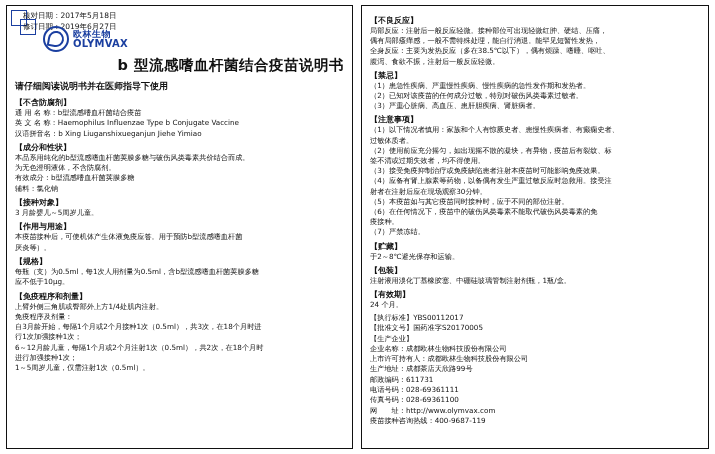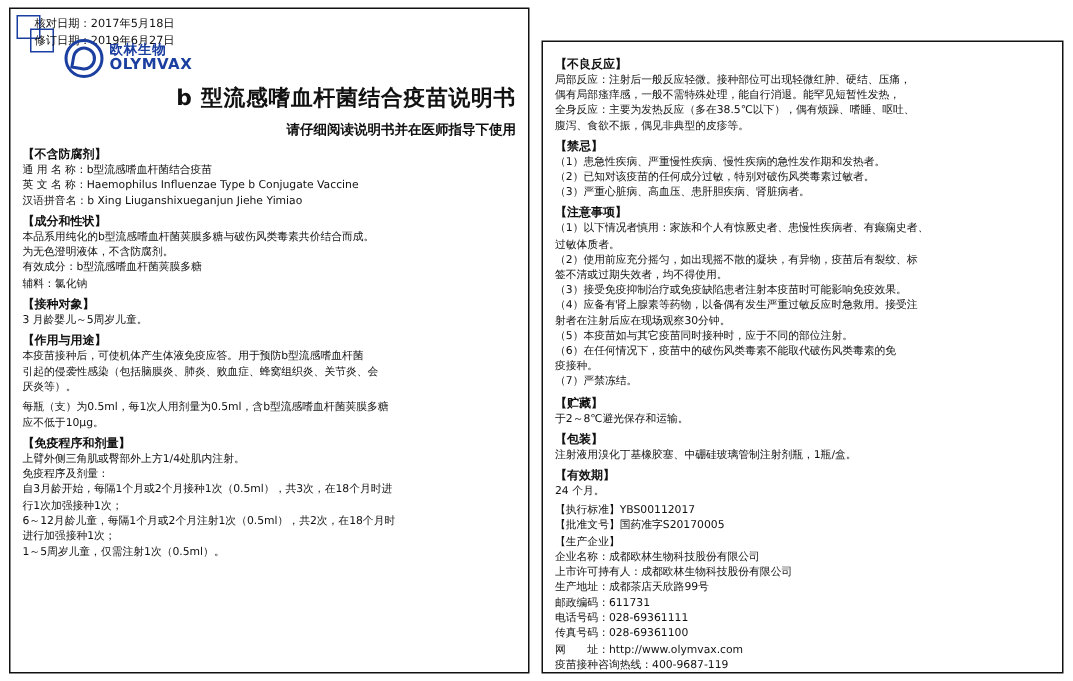--- a/index.html
+++ b/index.html
@@ -12,21 +12,21 @@
   }
   .sheet{position:relative;width:715px;height:419px;box-sizing:border-box;padding:5px 6px;}
   .cols{display:flex;gap:8px;height:444px;}
   .panel{
     border:1px solid #111;
     box-sizing:border-box;
     padding:6px 8px 4px 8px;
     position:relative;
   }
   .left{width:348px;}
-  .right{width:349px;margin-top:22px;}
+  .right{width:349px;}
 
   
   .regmarks{position:absolute;left:4px;top:2px;width:40px;height:34px;}
   .regmarks .sq{position:absolute;border:1px solid #1b3fa0;}
   .regmarks .s1{left:0px;top:2px;width:14px;height:14px;}
   .regmarks .s2{left:9px;top:11px;width:14px;height:14px;}
 
   
   .dates{position:absolute;left:16px;top:4px;font-size:7.5px;line-height:11px;color:#111;}
   .dates div{white-space:nowrap;}
@@ -41,21 +41,21 @@
     content:"";position:absolute;left:3px;top:3px;width:12px;height:12px;
     border:2px solid #1b3fa0;border-radius:50% 50% 50% 0;transform:rotate(10deg);
   }
   .logo .txt{line-height:10px;}
   .logo .cn{font-size:9px;color:#1b3fa0;font-weight:bold;letter-spacing:.5px;}
   .logo .en{font-size:10px;color:#1b3fa0;font-weight:bold;letter-spacing:.3px;}
 
   .title{
     text-align:right;font-size:14.5px;font-weight:bold;margin-top:44px;letter-spacing:.5px;
   }
-  .subtitle{text-align:right;font-size:9px;font-weight:bold;margin-top:5px;margin-bottom:4px;}
+  .subtitle{text-align:left;font-size:9px;font-weight:bold;margin-top:5px;margin-bottom:4px;}
 
   .sec{margin-top:3px;}
   .sec-h{font-size:8px;font-weight:bold;line-height:11px;}
   .p{font-size:7.2px;line-height:10.3px;text-align:justify;}
 
   .right .p{font-size:7.2px;line-height:10.2px;}
   .right .sec-h{font-size:8px;}
 
   .contact{font-size:7.2px;line-height:10.3px;}
 </style>
@@ -102,24 +102,24 @@
             <div class="p">有效成分：b型流感嗜血杆菌荚膜多糖</div>
             <div class="p">辅料：氯化钠</div>
           </div>
           <div class="sec">
             <div class="sec-h">【接种对象】</div>
             <div class="p">3 月龄婴儿～5周岁儿童。</div>
           </div>
           <div class="sec">
             <div class="sec-h">【作用与用途】</div>
             <div class="p">本疫苗接种后，可使机体产生体液免疫应答。用于预防b型流感嗜血杆菌</div>
-            <div class="p">引起的侵袭性感染（包括脑膜炎、肺炎、败血症、蜂窝组织炎、关节炎、会</div>
             <div class="p">厌炎等）。</div>
           </div>
           <div class="sec">
+            <div class="sec-h">【规格】</div>
             <div class="p">每瓶（支）为0.5ml，每1次人用剂量为0.5ml，含b型流感嗜血杆菌荚膜多糖</div>
             <div class="p">应不低于10μg。</div>
           </div>
           <div class="sec">
             <div class="sec-h">【免疫程序和剂量】</div>
             <div class="p">上臂外侧三角肌或臀部外上方1/4处肌内注射。</div>
             <div class="p">免疫程序及剂量：</div>
             <div class="p">自3月龄开始，每隔1个月或2个月接种1次（0.5ml），共3次，在18个月时进</div>
             <div class="p">行1次加强接种1次；</div>
             <div class="p">6～12月龄儿童，每隔1个月或2个月注射1次（0.5ml），共2次，在18个月时</div>
@@ -129,21 +129,21 @@
         </div>
     </div>
 
     <div class="panel right">
       <div id="right-body">
           <div class="sec">
             <div class="sec-h">【不良反应】</div>
             <div class="p">局部反应：注射后一般反应轻微。接种部位可出现轻微红肿、硬结、压痛，</div>
             <div class="p">偶有局部瘙痒感，一般不需特殊处理，能自行消退。能罕见短暂性发热，</div>
             <div class="p">全身反应：主要为发热反应（多在38.5℃以下），偶有烦躁、嗜睡、呕吐、</div>
-            <div class="p">腹泻、食欲不振，偶见非典型的皮疹等。</div>
+            <div class="p">腹泻、食欲不振，注射后一般反应轻微。</div>
           </div>
           <div class="sec">
             <div class="sec-h">【禁忌】</div>
             <div class="p">（1）患急性疾病、严重慢性疾病、慢性疾病的急性发作期和发热者。</div>
             <div class="p">（2）已知对该疫苗的任何成分过敏，特别对破伤风类毒素过敏者。</div>
             <div class="p">（3）严重心脏病、高血压、患肝胆疾病、肾脏病者。</div>
           </div>
           <div class="sec">
             <div class="sec-h">【注意事项】</div>
             <div class="p">（1）以下情况者慎用：家族和个人有惊厥史者、患慢性疾病者、有癫痫史者、</div>

